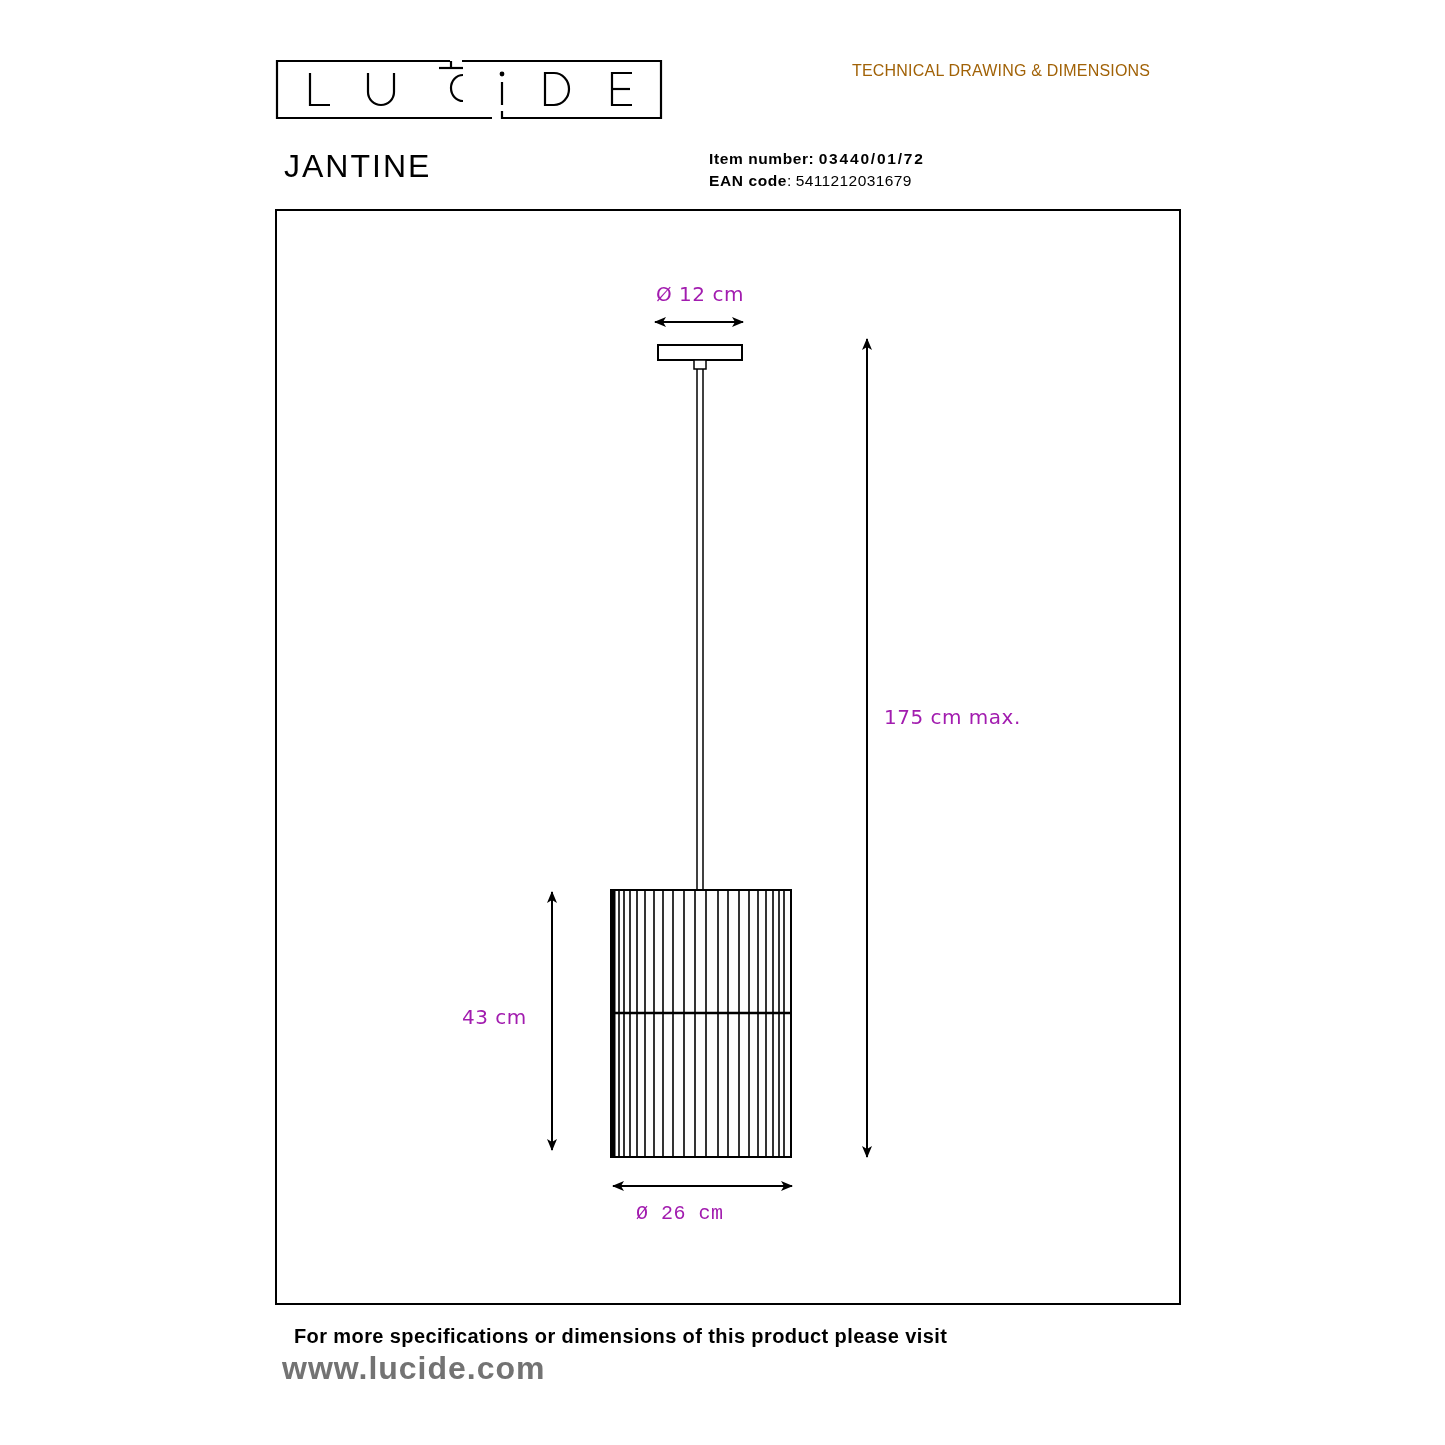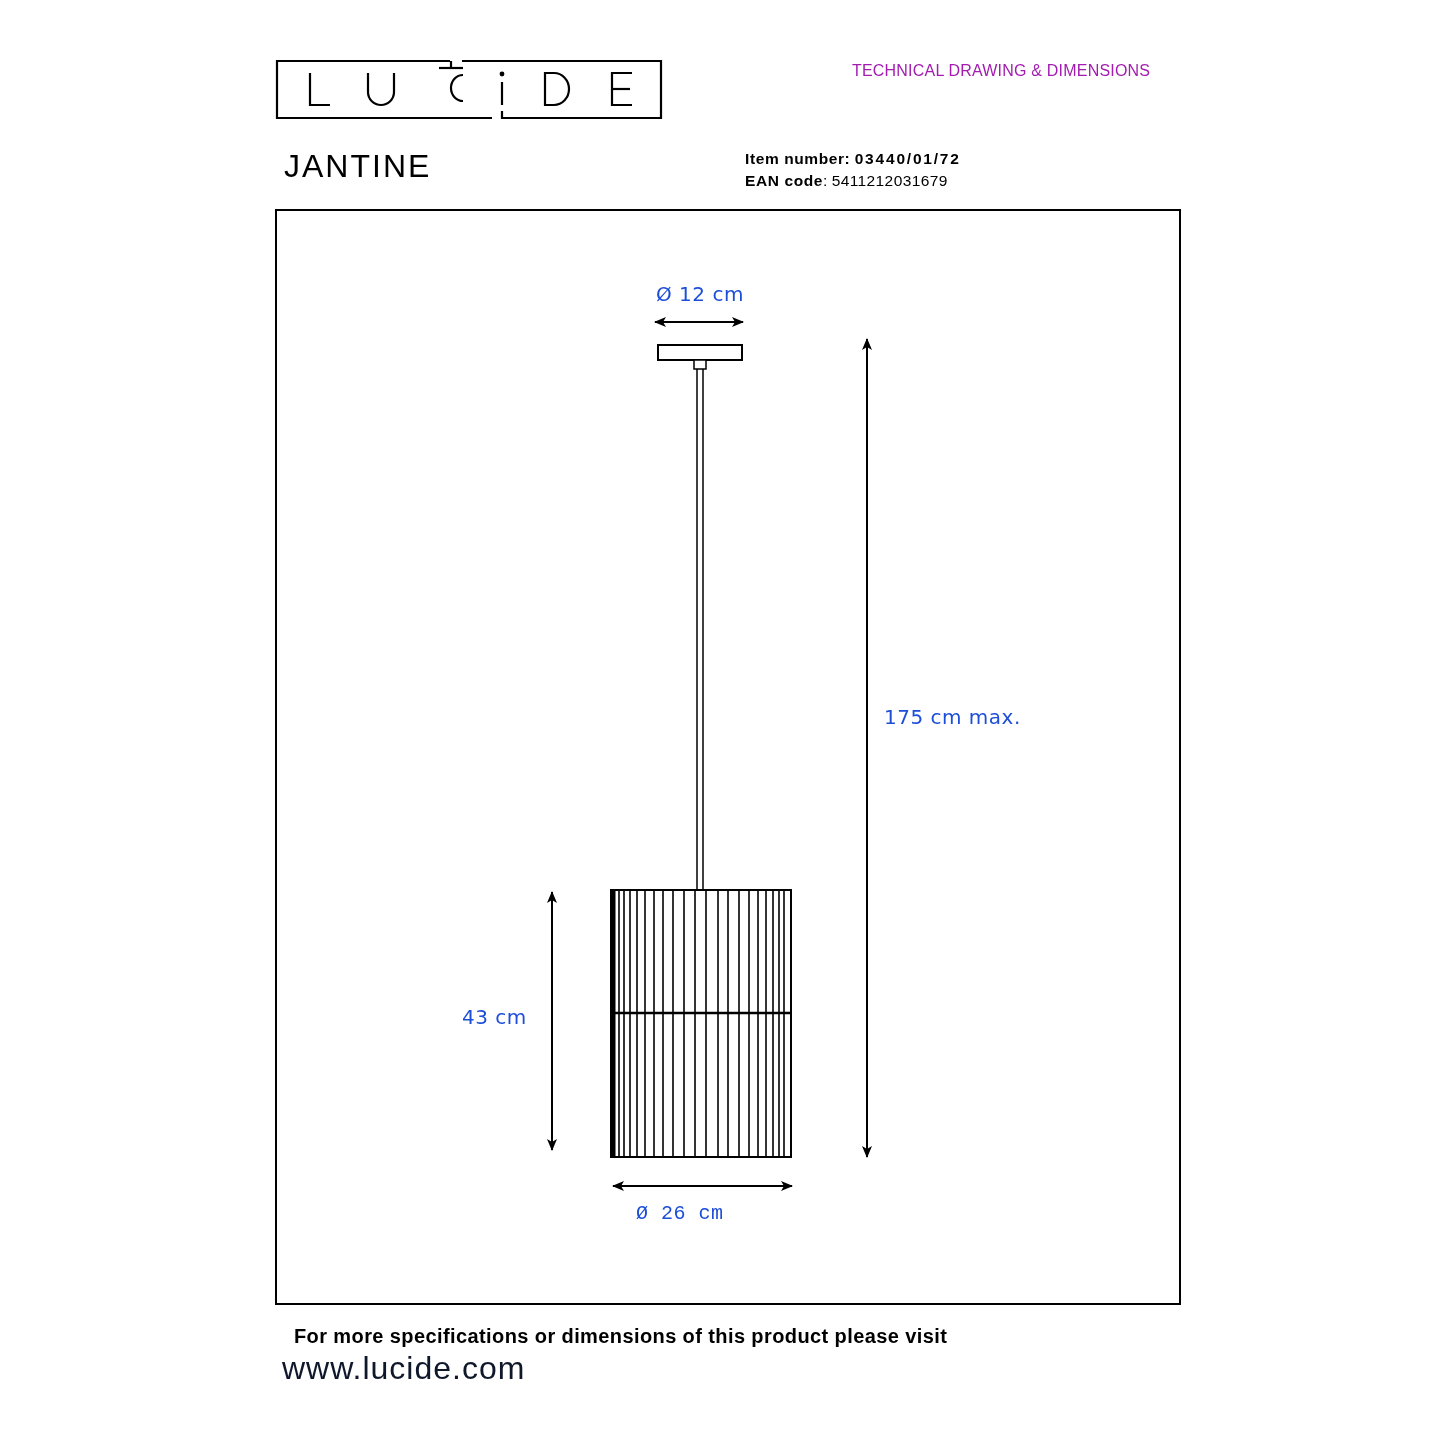--- a/index.html
+++ b/index.html
@@ -1,32 +1,32 @@
 <!DOCTYPE html>
 <html><head>
   <meta charset="utf-8">
   <style>
     html, body { margin: 0; padding: 0; background: #ffffff; }
     body { width: 1445px; height: 1445px; position: relative; overflow: hidden; font-family: "Liberation Sans", sans-serif; color: #000; }
 
     .logo { position: absolute; left: 270px; top: 52px; width: 400px; height: 74px; }
-    .header-right { position: absolute; left: 852px; top: 62px; font-size: 16px; letter-spacing: 0.2px; color: #a21caf; }
+    .header-right { position: absolute; left: 852px; top: 62px; font-size: 16px; letter-spacing: 0.2px; color: #a16207; }
     .product-title { position: absolute; left: 284px; top: 148px; font-size: 32px; font-weight: normal; letter-spacing: 2px; }
-    .meta { position: absolute; left: 709px; top: 148px; font-size: 15.5px; line-height: 22px; margin-left: 36px; }
+    .meta { position: absolute; left: 709px; top: 148px; font-size: 15.5px; line-height: 22px; }
     .meta .label { font-weight: bold; letter-spacing: 0.6px; }
     .meta .value-bold { font-weight: bold; letter-spacing: 1.8px; }
     .meta .value { letter-spacing: 0.4px; }
 
     .drawing-frame { position: absolute; left: 275px; top: 209px; width: 902px; height: 1092px; border: 2px solid #000; box-sizing: content-box; }
     .drawing-frame svg { position: absolute; left: 0; top: 0; }
 
-    .dim-label { position: absolute; font-family: "DejaVu Sans", sans-serif; font-size: 20px; color: #1d4ed8; letter-spacing: 0.5px; white-space: nowrap; }
+    .dim-label { position: absolute; font-family: "DejaVu Sans", sans-serif; font-size: 20px; color: #a21caf; letter-spacing: 0.5px; white-space: nowrap; }
 
     .footer-text { position: absolute; left: 282px; top: 1325px; font-size: 20px; font-weight: bold; letter-spacing: 0.4px; margin-left: 12px; }
-    .footer-link { position: absolute; left: 282px; top: 1350px; font-size: 32px; font-weight: normal; letter-spacing: 1px; color: #0f172a; text-decoration: none; }
+    .footer-link { position: absolute; left: 282px; top: 1350px; font-size: 32px; font-weight: bold; letter-spacing: 1px; color: #737373; text-decoration: none; }
   </style>
 </head>
 <body>
 
 <div class="logo" aria-label="LUCIDE">
   <svg width="400" height="74" viewBox="0 0 400 74">
     <g fill="none" stroke="#000" stroke-width="2.2">
 
       <polyline points="180,9 7,9 7,66 222,66"></polyline>
 

